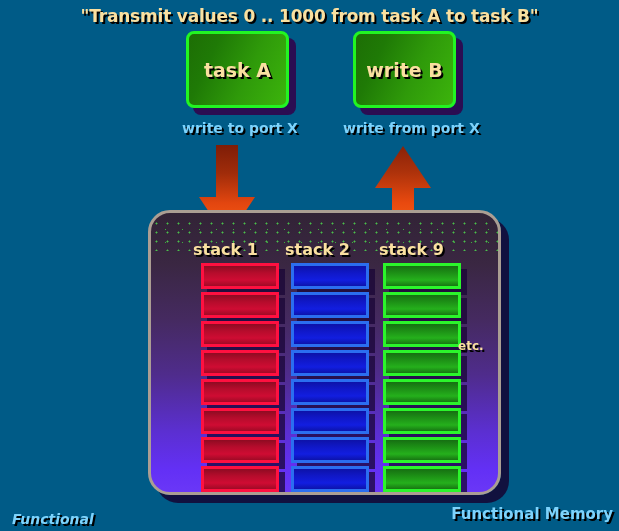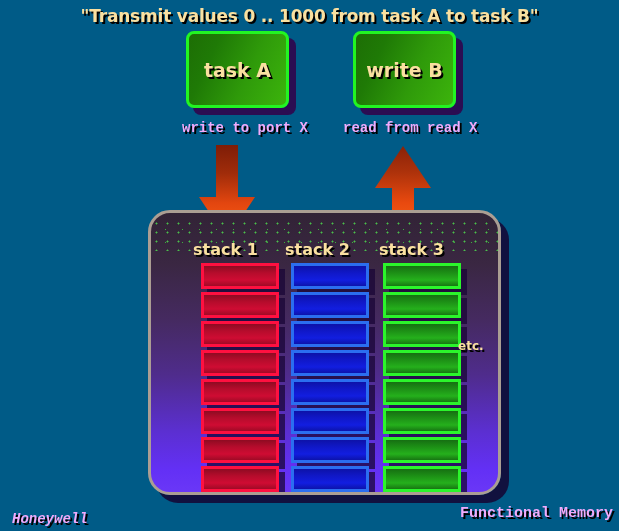--- a/index.html
+++ b/index.html
@@ -6,26 +6,25 @@
   html,body { width:619px; height:531px; }
   body {
     background:#005b87;
     font-family:"DejaVu Sans", sans-serif;
     position:relative;
     overflow:hidden;
   }
 
   
   .shadowtext {
-    color:#f0abfc;
-    font-weight:bold;
-    text-shadow:2px 2px 0 #000;
-    white-space:nowrap;
-    position:absolute;
-    font-family:Liberation Mono, monospace;
+    color:#7dd3fc;
+    font-weight:bold;
+    text-shadow:2px 2px 0 #000;
+    white-space:nowrap;
+    position:absolute;
   }
 
   #title {
     left:0; right:0; top:6px;
     text-align:center;
     font-size:17px;
     letter-spacing:-0.2px;
     color:#fae0a0;
     font-weight:bold;
     text-shadow:2px 2px 0 #000;
@@ -159,21 +158,21 @@
 <div id="title">"Transmit values 0 .. 1000 from task A to task B"</div>
 
 <div id="task-a" class="task-box">
   <span class="task-label">task A</span>
 </div>
 <div id="label-write" class="shadowtext">write to port X</div>
 
 <div id="task-b" class="task-box">
   <span class="task-label">write B</span>
 </div>
-<div id="label-read" class="shadowtext">read from read X</div>
+<div id="label-read" class="shadowtext">write from port X</div>
 
 <svg id="arrow-down" class="arrow" viewBox="0 0 58 95">
   <defs>
     <linearGradient id="gradDown" x1="0" y1="0" x2="0" y2="1">
       <stop offset="0%" stop-color="#7e1d07"></stop>
       <stop offset="30%" stop-color="#a02c0a"></stop>
       <stop offset="62%" stop-color="#e3460f"></stop>
       <stop offset="100%" stop-color="#ff6316"></stop>
     </linearGradient>
   </defs>
@@ -191,21 +190,21 @@
   </defs>
   <polygon points="29,1 57,43 40,43 40,95 18,95 18,43 1,43" fill="url(#gradUp)"></polygon>
 </svg>
 
 <div id="memory-panel">
 
   <div id="speckles"></div>
 
   <div id="lbl-s1" class="stack-label">stack 1</div>
   <div id="lbl-s2" class="stack-label">stack 2</div>
-  <div id="lbl-s3" class="stack-label">stack 3</div>
+  <div id="lbl-s3" class="stack-label">stack 9</div>
 
   <div id="stack-1" class="stack">
       <div class="block red"></div>
       <div class="block red"></div>
       <div class="block red"></div>
       <div class="block red"></div>
       <div class="block red"></div>
       <div class="block red"></div>
       <div class="block red"></div>
       <div class="block red"></div>
@@ -227,14 +226,14 @@
       <div class="block green"></div>
       <div class="block green"></div>
       <div class="block green"></div>
       <div class="block green"></div>
       <div class="block green"></div>
     </div>
 
   <div id="etc-label">etc.</div>
 </div>
 
-<div id="footer-left" class="shadowtext">Honeywell</div>
+<div id="footer-left" class="shadowtext">Functional</div>
 <div id="footer-right" class="shadowtext">Functional Memory</div>
 
 </body></html>

